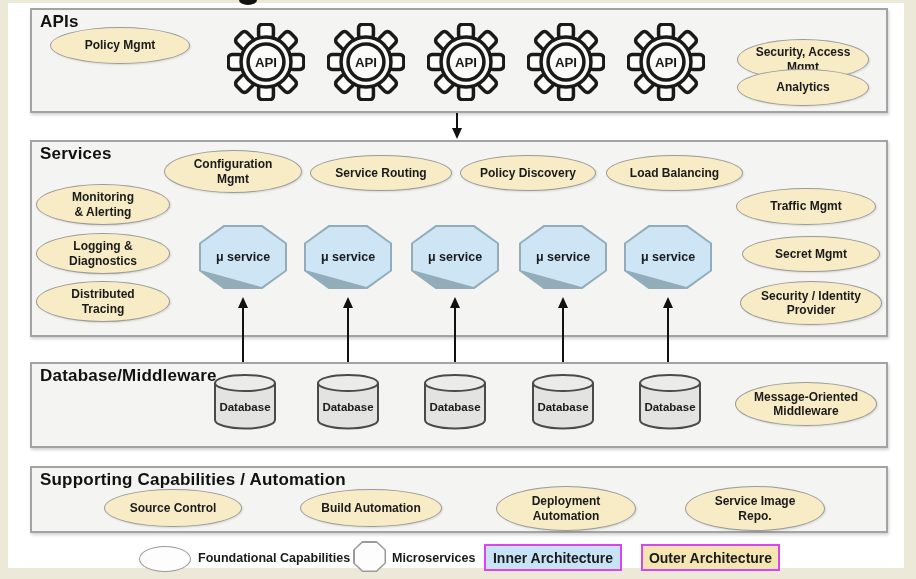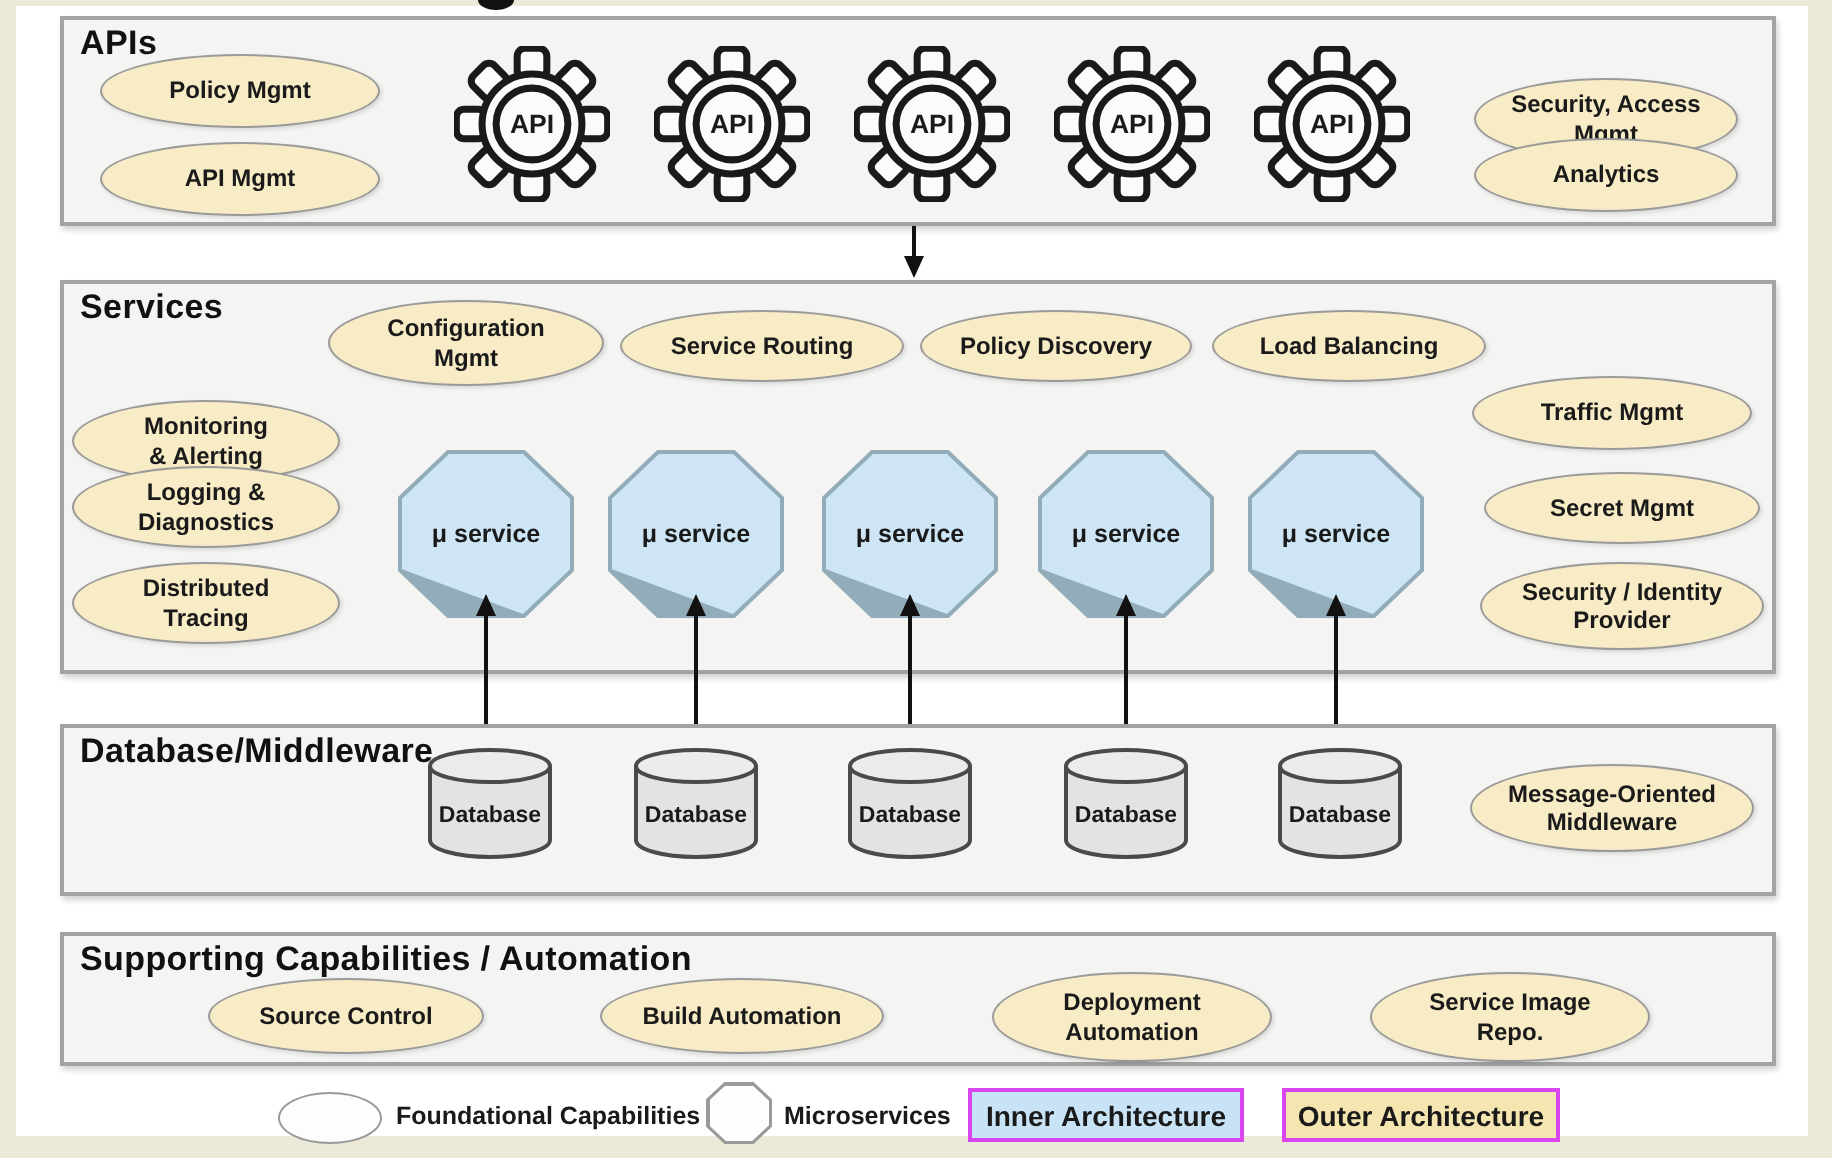--- a/index.html
+++ b/index.html
@@ -24,21 +24,21 @@
 
   .oval {
     position:absolute; border-radius:50%;
     background:var(--oval-fill,#F8ECC6); border:1.5px solid var(--oval-border,#9A9A9A);
     display:flex; align-items:center; justify-content:center; text-align:center;
     font-weight:bold; font-size:12px; line-height:1.18; white-space:pre-line;
     box-shadow:1px 1px 2px rgba(0,0,0,0.12);
   }
 
   .oct {
-    position:absolute; width:88px; height:84px; background:var(--octagon-border,#92ACBA);
+    position:absolute; width:88px; height:64px; background:var(--octagon-border,#92ACBA);
     clip-path:polygon(28% 0,72% 0,100% 28%,100% 72%,72% 100%,28% 100%,0 72%,0 28%);
   }
   .oct-in {
     position:absolute; inset:2px; background:var(--octagon-fill,#CDE5F4);
     clip-path:polygon(28% 0,72% 0,100% 28%,100% 72%,72% 100%,0 72%,0 28%,28% 0);
   }
   .oct-label {
     position:absolute; inset:0; display:flex; align-items:center; justify-content:center;
     font-weight:bold; font-size:12.5px;
   }
@@ -104,21 +104,20 @@
         <circle cx="50" cy="50" r="32"></circle>
         <circle cx="50" cy="50" r="23"></circle>
       </g>
     </defs>
   </svg>
 
   <div class="panel" style="left:30px;top:8px;width:858px;height:105px;">
     <div class="panel-title">APIs</div>
   </div>
   <div class="oval" style="left:50px;top:27px;width:140px;height:37px;"><span>Policy Mgmt</span></div>
-  <div class="oval" style="left:50px;top:71px;width:140px;height:37px;"><span>API Mgmt</span></div>
   <div class="oval" style="left:737px;top:23px;width:132px;height:41px;margin-top:16px;"><span>Security, Access
 Mgmt</span></div>
   <div class="oval" style="left:737px;top:69px;width:132px;height:37px;"><span>Analytics</span></div>
 
   <svg class="gear" style="left:227px;top:23px;" width="78" height="78" viewBox="0 0 100 100">
       <use href="#gear-shape"></use>
       <text x="50" y="56" text-anchor="middle" font-size="17" font-weight="bold" fill="#1a1a1a">API</text>
     </svg>
   <svg class="gear" style="left:327px;top:23px;" width="78" height="78" viewBox="0 0 100 100">
       <use href="#gear-shape"></use>
@@ -140,21 +139,21 @@
   <div class="varrow down" style="left:456px;top:113px;height:16px;"></div>
 
   <div class="panel" style="left:30px;top:140px;width:858px;height:197px;">
     <div class="panel-title">Services</div>
   </div>
   <div class="oval" style="left:164px;top:150px;width:138px;height:43px;"><span>Configuration
 Mgmt</span></div>
   <div class="oval" style="left:310px;top:155px;width:142px;height:36px;"><span>Service Routing</span></div>
   <div class="oval" style="left:460px;top:155px;width:136px;height:36px;"><span>Policy Discovery</span></div>
   <div class="oval" style="left:606px;top:155px;width:137px;height:36px;"><span>Load Balancing</span></div>
-  <div class="oval" style="left:36px;top:200px;width:134px;height:41px;"><span>Monitoring
+  <div class="oval" style="left:36px;top:184px;width:134px;height:41px;"><span>Monitoring
 &amp; Alerting</span></div>
   <div class="oval" style="left:36px;top:233px;width:134px;height:41px;"><span>Logging &amp;
 Diagnostics</span></div>
   <div class="oval" style="left:36px;top:281px;width:134px;height:41px;"><span>Distributed
 Tracing</span></div>
   <div class="oval" style="left:736px;top:188px;width:140px;height:37px;"><span>Traffic Mgmt</span></div>
   <div class="oval" style="left:742px;top:236px;width:138px;height:36px;"><span>Secret Mgmt</span></div>
   <div class="oval" style="left:740px;top:281px;width:142px;height:44px;"><span>Security / Identity
 Provider</span></div>
 

